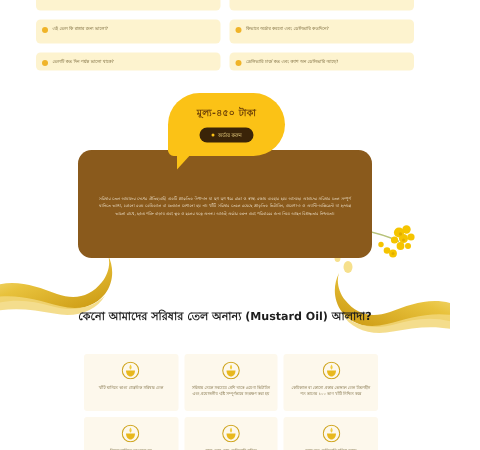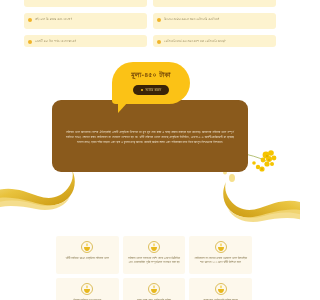--- a/index.html
+++ b/index.html
@@ -214,20 +214,23 @@
   </div>
 
   <div class="bubble">
     <span class="bubble-price">মূল্য-৪৫০ টাকা</span>
     <button class="order-btn">
       <span class="cart-dot"></span>
       <span>অর্ডার করুন</span>
     </button>
   </div>
 
+  <div class="section-head">
+    <span>কেনো আমাদের সরিষার তেল অনান্য (Mustard Oil) আলাদা?</span>
+  </div>
 
   <div class="cards">
 
     <div class="card">
       <svg class="card-icon" viewBox="0 0 24 24">
         <circle cx="12" cy="12" r="11" fill="none" stroke="#cfa51f" stroke-width="1.4"></circle>
         <path d="M6 12 C6 17 9 20 12 20 C15 20 18 17 18 12 Z" fill="#e8b81e"></path>
         <path d="M12 4 C10 7 10 9 12 11 C14 9 14 7 12 4 Z" fill="#f2cc3f"></path>
       </svg>
       <span class="card-text">খাঁটি ঘানিতে ভাঙা প্রাকৃতিক সরিষার তেল</span>

